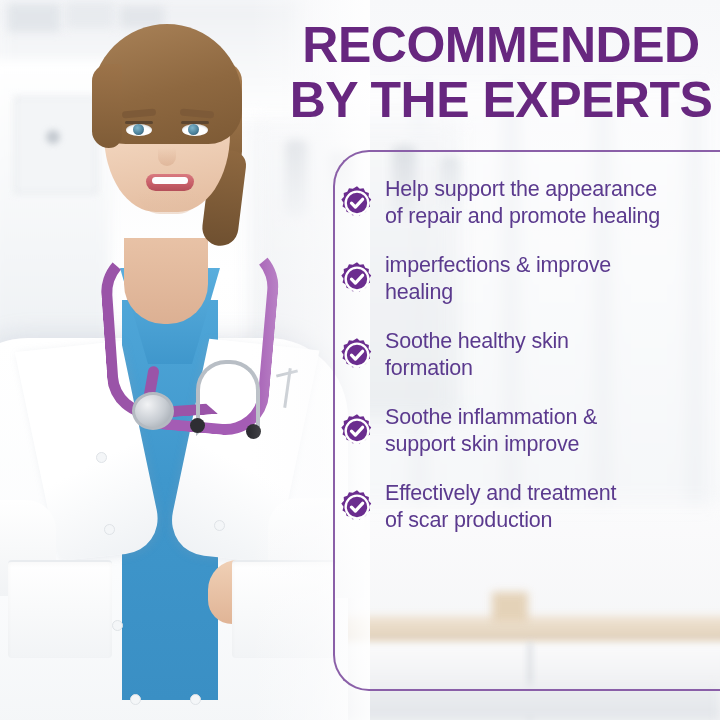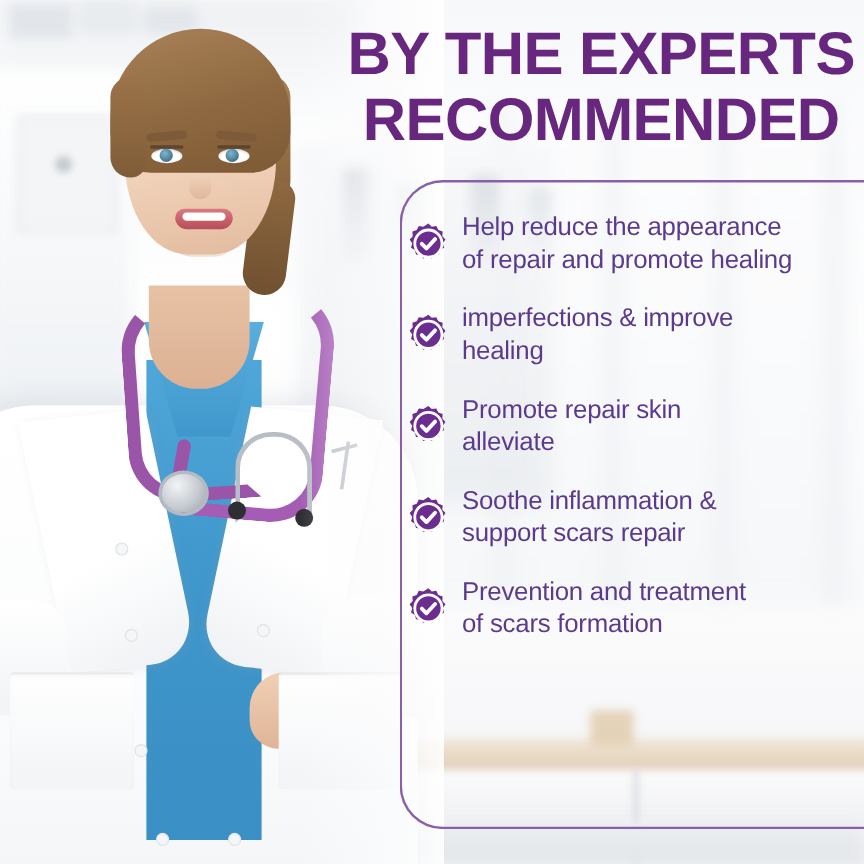--- a/index.html
+++ b/index.html
@@ -590,36 +590,36 @@
     <div class="doc-sleeve-l"></div>
     <div class="doc-sleeve-r"></div>
     <div class="doc-hand-l"></div>
     <div class="doc-hand-r"></div>
     <div class="doc-pocket-l"></div>
     <div class="doc-pocket-r"></div>
   </div>
   <div class="doc-fade"></div>
 
   <div class="headline">
+    <span class="ln">RECOMMENDED</span>
     <span class="ln">BY THE EXPERTS</span>
-    <span class="ln">RECOMMENDED</span>
   </div>
 
   <div class="benefits-panel"></div>
 
   <div class="benefits-list">
 
     <div class="benefit">
       <svg class="badge-icon" viewBox="0 0 40 40">
         <path fill="#6B2D8F" d="M20 1.4l3.1 2.9 4.2-.6 1.9 3.8 4 1.4-.3 4.2 2.9 3.1-2.4 3.5 1.1 4.1-3.6 2.2-1 4.1-4.2.4-2.6 3.3-3.9-1.6-3.9 1.6-2.6-3.3-4.2-.4-1-4.1-3.6-2.2 1.1-4.1L2.6 16.2l2.9-3.1-.3-4.2 4-1.4 1.9-3.8 4.2.6z"></path>
         <circle cx="20" cy="20" r="12.6" fill="none" stroke="#ffffff" stroke-width="2.6"></circle>
         <path d="M13.9 20.2l4.3 4.3 8-8.6" fill="none" stroke="#ffffff" stroke-width="3.6" stroke-linecap="round" stroke-linejoin="round"></path>
       </svg>
       <div class="benefit-text">
-        <span class="tl">Help reduce the appearance</span>
+        <span class="tl">Help support the appearance</span>
         <span class="tl">of repair and promote healing</span>
       </div>
     </div>
 
     <div class="benefit">
       <svg class="badge-icon" viewBox="0 0 40 40">
         <path fill="#6B2D8F" d="M20 1.4l3.1 2.9 4.2-.6 1.9 3.8 4 1.4-.3 4.2 2.9 3.1-2.4 3.5 1.1 4.1-3.6 2.2-1 4.1-4.2.4-2.6 3.3-3.9-1.6-3.9 1.6-2.6-3.3-4.2-.4-1-4.1-3.6-2.2 1.1-4.1L2.6 16.2l2.9-3.1-.3-4.2 4-1.4 1.9-3.8 4.2.6z"></path>
         <circle cx="20" cy="20" r="12.6" fill="none" stroke="#ffffff" stroke-width="2.6"></circle>
         <path d="M13.9 20.2l4.3 4.3 8-8.6" fill="none" stroke="#ffffff" stroke-width="3.6" stroke-linecap="round" stroke-linejoin="round"></path>
       </svg>
@@ -629,43 +629,43 @@
       </div>
     </div>
 
     <div class="benefit">
       <svg class="badge-icon" viewBox="0 0 40 40">
         <path fill="#6B2D8F" d="M20 1.4l3.1 2.9 4.2-.6 1.9 3.8 4 1.4-.3 4.2 2.9 3.1-2.4 3.5 1.1 4.1-3.6 2.2-1 4.1-4.2.4-2.6 3.3-3.9-1.6-3.9 1.6-2.6-3.3-4.2-.4-1-4.1-3.6-2.2 1.1-4.1L2.6 16.2l2.9-3.1-.3-4.2 4-1.4 1.9-3.8 4.2.6z"></path>
         <circle cx="20" cy="20" r="12.6" fill="none" stroke="#ffffff" stroke-width="2.6"></circle>
         <path d="M13.9 20.2l4.3 4.3 8-8.6" fill="none" stroke="#ffffff" stroke-width="3.6" stroke-linecap="round" stroke-linejoin="round"></path>
       </svg>
       <div class="benefit-text">
-        <span class="tl">Promote repair skin</span>
-        <span class="tl">alleviate</span>
+        <span class="tl">Soothe healthy skin</span>
+        <span class="tl">formation</span>
       </div>
     </div>
 
     <div class="benefit">
       <svg class="badge-icon" viewBox="0 0 40 40">
         <path fill="#6B2D8F" d="M20 1.4l3.1 2.9 4.2-.6 1.9 3.8 4 1.4-.3 4.2 2.9 3.1-2.4 3.5 1.1 4.1-3.6 2.2-1 4.1-4.2.4-2.6 3.3-3.9-1.6-3.9 1.6-2.6-3.3-4.2-.4-1-4.1-3.6-2.2 1.1-4.1L2.6 16.2l2.9-3.1-.3-4.2 4-1.4 1.9-3.8 4.2.6z"></path>
         <circle cx="20" cy="20" r="12.6" fill="none" stroke="#ffffff" stroke-width="2.6"></circle>
         <path d="M13.9 20.2l4.3 4.3 8-8.6" fill="none" stroke="#ffffff" stroke-width="3.6" stroke-linecap="round" stroke-linejoin="round"></path>
       </svg>
       <div class="benefit-text">
         <span class="tl">Soothe inflammation &amp;</span>
-        <span class="tl">support scars repair</span>
+        <span class="tl">support skin improve</span>
       </div>
     </div>
 
     <div class="benefit">
       <svg class="badge-icon" viewBox="0 0 40 40">
         <path fill="#6B2D8F" d="M20 1.4l3.1 2.9 4.2-.6 1.9 3.8 4 1.4-.3 4.2 2.9 3.1-2.4 3.5 1.1 4.1-3.6 2.2-1 4.1-4.2.4-2.6 3.3-3.9-1.6-3.9 1.6-2.6-3.3-4.2-.4-1-4.1-3.6-2.2 1.1-4.1L2.6 16.2l2.9-3.1-.3-4.2 4-1.4 1.9-3.8 4.2.6z"></path>
         <circle cx="20" cy="20" r="12.6" fill="none" stroke="#ffffff" stroke-width="2.6"></circle>
         <path d="M13.9 20.2l4.3 4.3 8-8.6" fill="none" stroke="#ffffff" stroke-width="3.6" stroke-linecap="round" stroke-linejoin="round"></path>
       </svg>
       <div class="benefit-text">
-        <span class="tl">Prevention and treatment</span>
-        <span class="tl">of scars formation</span>
+        <span class="tl">Effectively and treatment</span>
+        <span class="tl">of scar production</span>
       </div>
     </div>
 
   </div>
 </div>
 
 </body></html>

